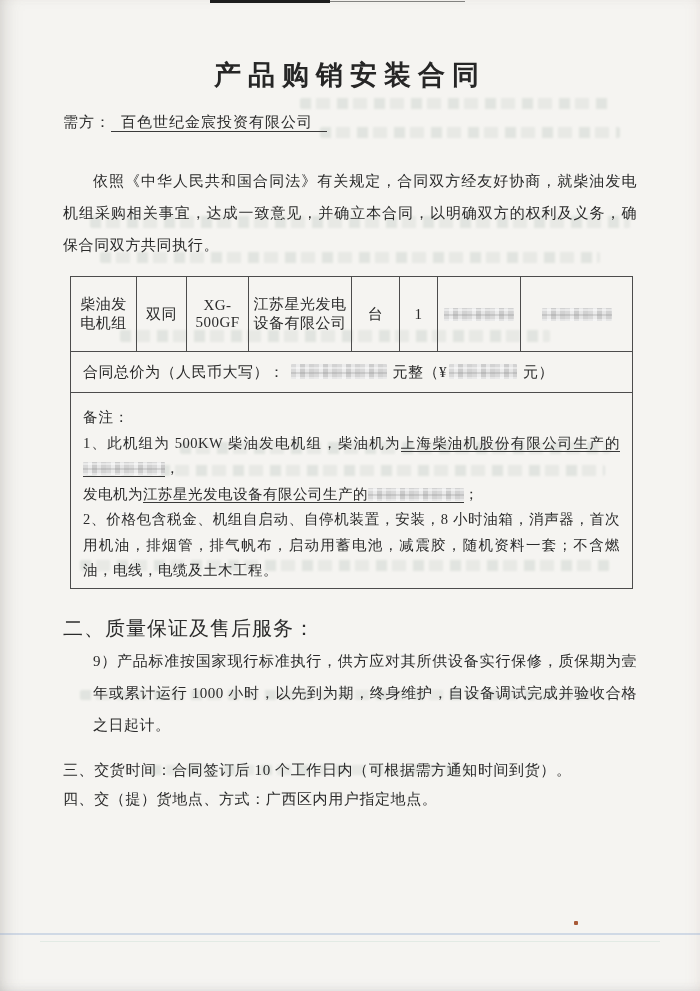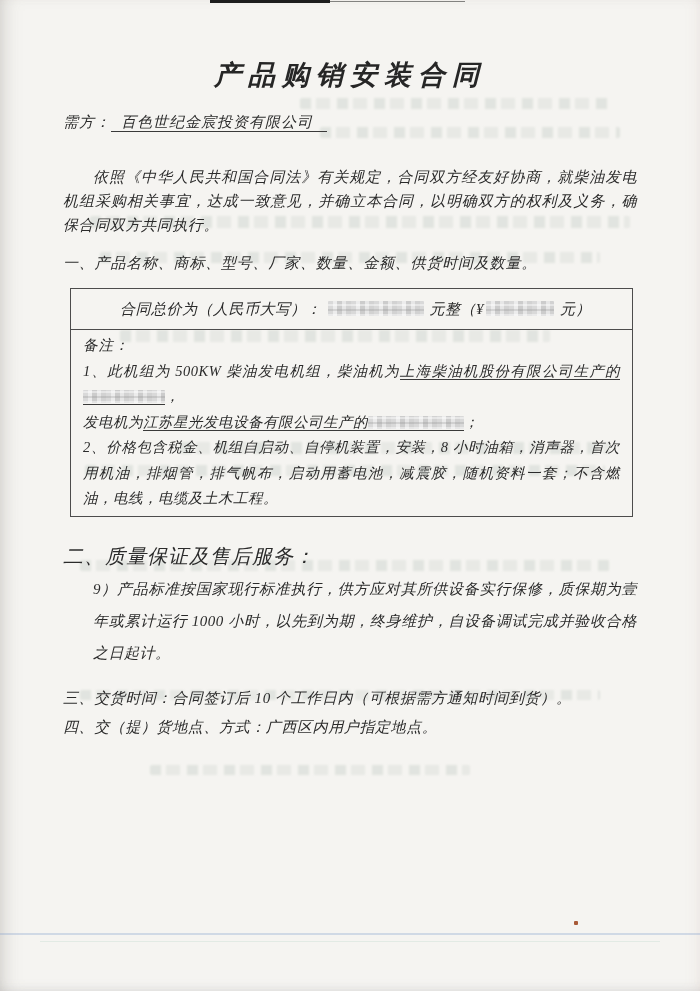--- a/index.html
+++ b/index.html
@@ -7,21 +7,20 @@
     position:relative;
     width:700px;height:991px;
     margin:0 auto;
     background:#f5f4f1;
     box-shadow:inset 14px 0 22px -16px rgba(120,115,108,.45),
                inset -10px 0 18px -14px rgba(190,150,140,.25),
                inset 0 -8px 14px -10px rgba(140,140,150,.25);
     overflow:hidden;
     font-family:"Liberation Serif","DejaVu Serif",serif;
     color:#2b2b2b;
-    font-style:italic;
   }
   
   .artifact{position:absolute;z-index:0;pointer-events:none;}
   .edge-line-dark{top:0;left:210px;width:120px;height:3px;background:#1d1d1d;}
   .edge-line-thin{top:1px;left:330px;width:135px;height:1px;background:rgba(40,40,40,.55);}
   .bottom-blue-line{top:933px;left:0;width:700px;height:2px;background:rgba(140,165,205,.35);}
   .bottom-green-line{top:941px;left:40px;width:620px;height:1px;background:rgba(160,200,180,.22);}
   .red-dot{top:921px;left:574px;width:4px;height:4px;background:#a85a38;border-radius:1px;}
   .bleed{
     background:repeating-linear-gradient(90deg,
@@ -39,21 +38,21 @@
     color:#262626;
   }
   .parties{margin-top:16px;font-size:15px;line-height:27px;}
   .party-line{white-space:nowrap;}
   .party-label{letter-spacing:1px;}
   .uline{border-bottom:1.2px solid #3a3a3a;}
   .party-value{padding:0 14px 1px 10px;letter-spacing:1px;}
 
   .preamble{
     margin-top:29px;
-    font-size:15px;line-height:24px;
+    font-size:15px;line-height:32px;
     text-align:justify;text-indent:2em;letter-spacing:.6px;
   }
 
   .sec-heading{margin-top:17px;font-size:15px;letter-spacing:.8px;}
 
   table.contract{
     margin-top:15px;margin-left:7px;
     width:562px;border-collapse:collapse;table-layout:fixed;
     font-size:15px;color:#2b2b2b;
     background:transparent;
@@ -65,24 +64,24 @@
     font-weight:normal;
     white-space:pre-line;
     letter-spacing:.5px;
   }
   tr.t-header th{
     height:72px;
     background:linear-gradient(103deg,#bcbcbc 0%,#d3d3d3 16%,#c5c5c5 34%,#dedede 52%,#cccccc 72%,#e3e3e3 100%);
     color:#1f1f1f;
   }
   tr.t-data td{height:70px;}
-  tr.t-price td{height:36px;text-align:center;padding-left:12px;white-space:nowrap;}
+  tr.t-price td{height:36px;text-align:left;padding-left:12px;white-space:nowrap;}
   tr.t-notes td{
     height:146px;text-align:left;vertical-align:top;
-    padding:3px 12px 4px 12px;line-height:25.5px;font-size:14.5px;
+    padding:12px 12px 4px 12px;line-height:25.5px;font-size:14.5px;
     white-space:normal;
   }
   .mosaic{
     display:inline-block;vertical-align:-2px;
     background-color:#e2e2e2;
     background-image:
       repeating-linear-gradient(0deg, rgba(255,255,255,.45) 0 2px, rgba(255,255,255,0) 2px 5px, rgba(125,125,125,.22) 5px 7px, rgba(125,125,125,0) 7px 10px),
       repeating-linear-gradient(90deg,#d9d9d9 0 5px,#ececec 5px 9px,#cccccc 9px 14px,#e6e6e6 14px 18px,#d2d2d2 18px 23px);
     border-radius:1px;
   }
@@ -127,34 +126,45 @@
     <div class="title">产品购销安装合同</div>
 
     <div class="parties">
       <div class="party-line">
         <span class="party-label">需方：</span><span class="uline party-value">百色世纪金宸投资有限公司</span>
       </div>
     </div>
 
     <div class="preamble">依照《中华人民共和国合同法》有关规定，合同双方经友好协商，就柴油发电机组采购相关事宜，达成一致意见，并确立本合同，以明确双方的权利及义务，确保合同双方共同执行。</div>
 
-    <div class="sec-heading">一、产品名称、商标、型号、厂家、数量、金额、供货时间及数量。</div>
 
     <table class="contract">
       <colgroup>
         <col style="width:66px">
           <col style="width:50px">
           <col style="width:62px">
           <col style="width:103px">
         <col style="width:48px">
           <col style="width:38px">
           <col style="width:83px">
           <col style="width:112px">
       </colgroup>
       <tbody>
+      <tr class="t-data">
+        <td>柴油发
+电机组</td>
+        <td>双同</td>
+        <td>XG-500GF</td>
+        <td>江苏星光发电
+设备有限公司</td>
+        <td>台</td>
+        <td>1</td>
+        <td><span class="mosaic m-cell"></span></td>
+        <td><span class="mosaic m-cell"></span></td>
+      </tr>
       <tr class="t-price">
         <td colspan="8">
           <span>合同总价为（人民币大写）：</span><span class="mosaic m-price-cn"></span><span>元整（¥</span><span class="mosaic m-price-num"></span><span>元）</span>
         </td>
       </tr>
       <tr class="t-notes">
         <td colspan="8">
           <div class="notes-label">备注：</div>
           <div class="note-line">
             <span>1、此机组为 500KW 柴油发电机组，柴油机为</span><span class="uline"><span>上海柴油机股份有限公司生产的</span><span class="mosaic m-note1"></span></span><span>，</span>

